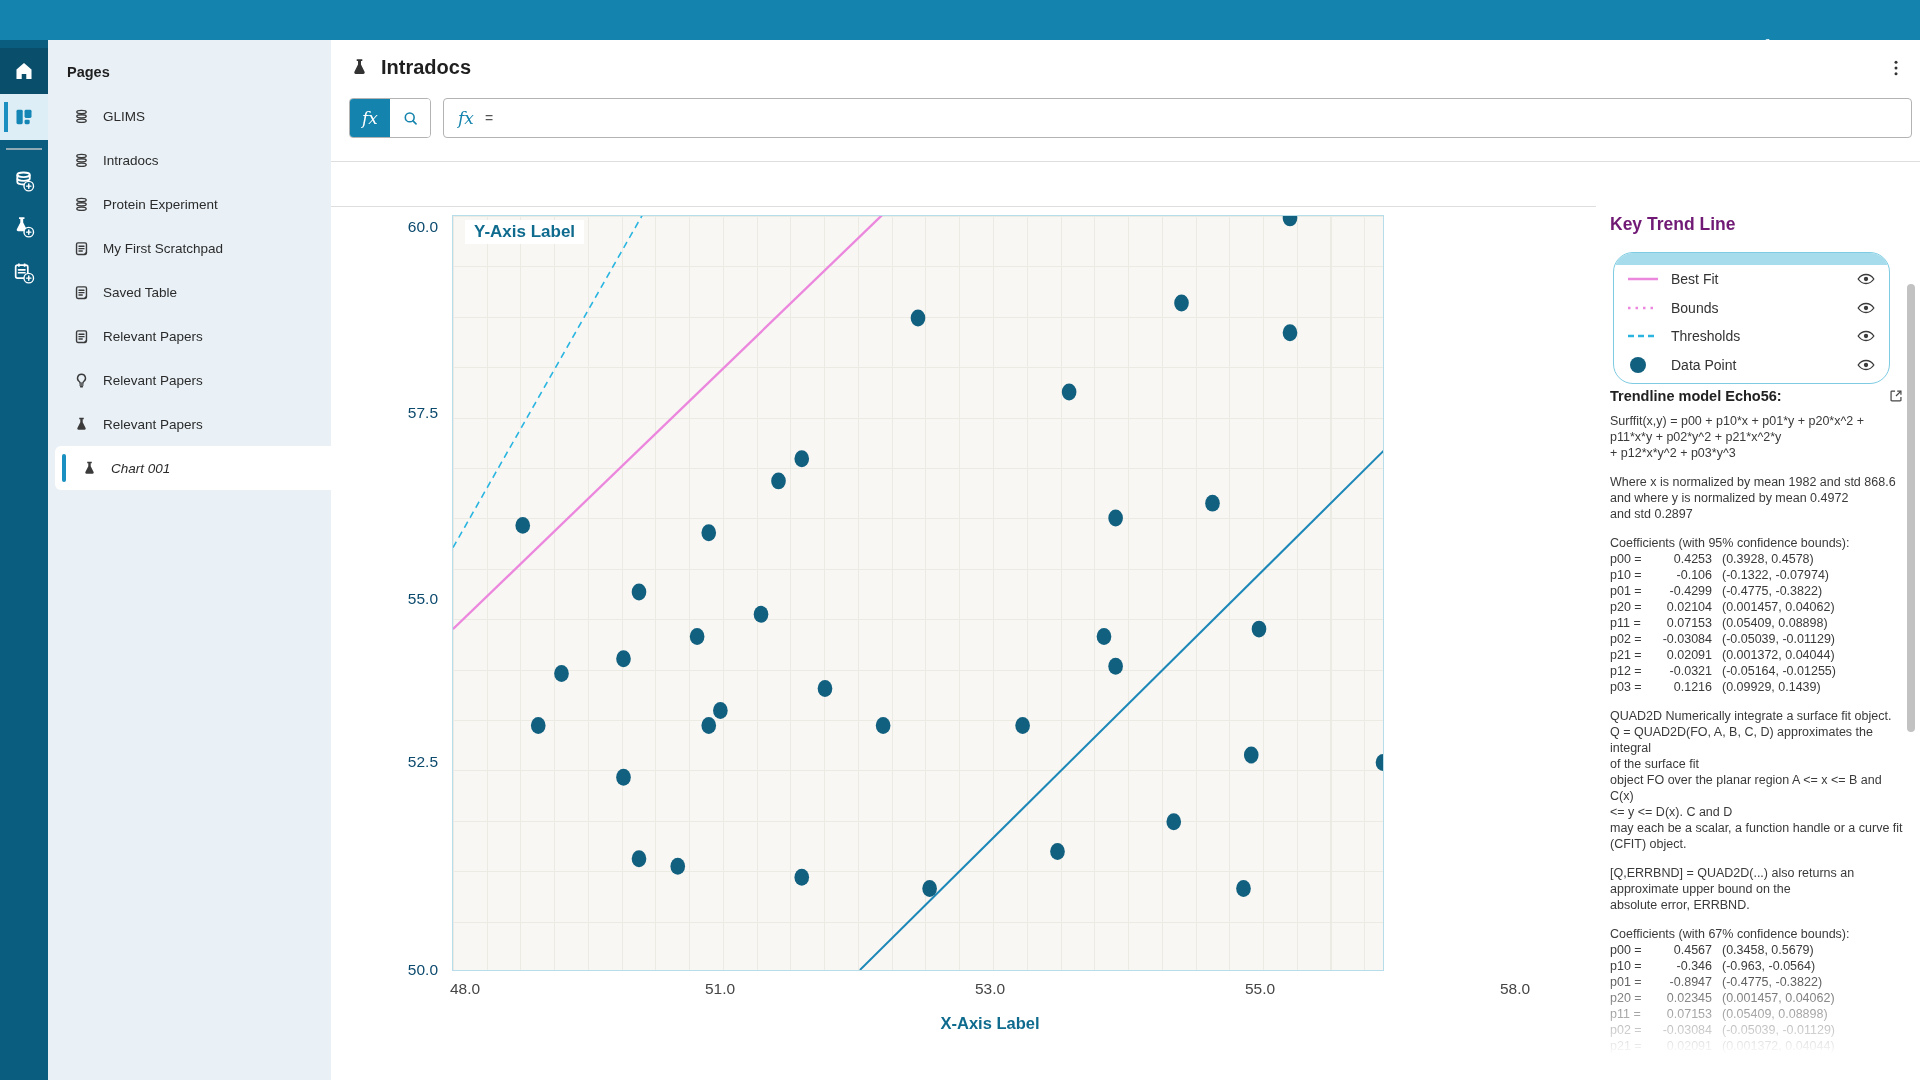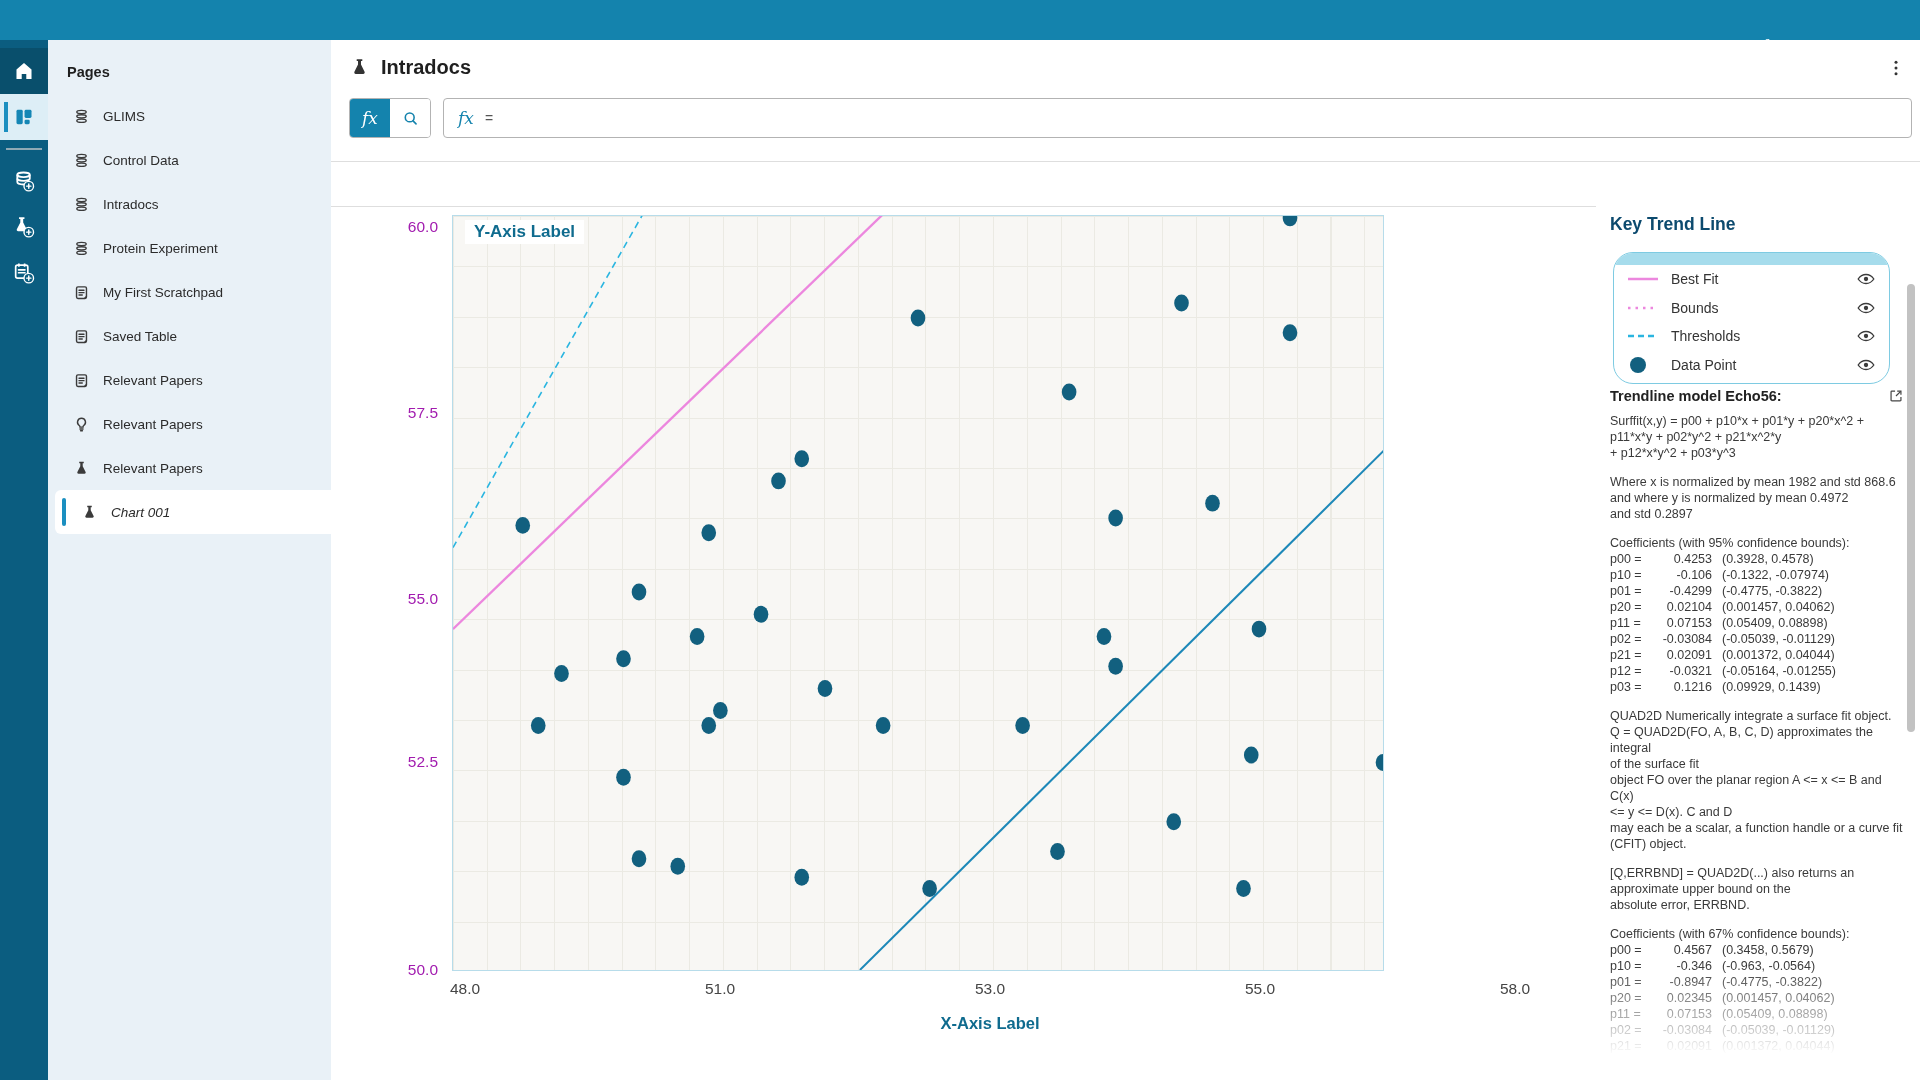--- a/index.html
+++ b/index.html
@@ -60,29 +60,29 @@
   
   .plot { position:absolute; left:121px; top:175px; width:932px; height:756px;
     border:1.5px solid #b7dcea; background-color:#f8f7f4;
     background-image:
       repeating-linear-gradient(to right, #ebeae3 0 1px, transparent 1px 33.75px),
       repeating-linear-gradient(to bottom, #ebeae3 0 1px, transparent 1px 50.4px); text-align: right; }
   .plot svg { position:absolute; left:0; top:0; width:100%; height:100%; }
   .y-axis-title { position:absolute; left:12px; top:4px; background:#fff; padding:2px 9px;
     font-size:17px; font-weight:700; color:#0f6b8e; }
   .yticks { position:absolute; left:45px; top:175px; width:62px; height:756px; }
-  .yticks div { position:absolute; right:0; width:100%; text-align:right; font-size:15.5px; color:#a21caf; }
+  .yticks div { position:absolute; right:0; width:100%; text-align:right; font-size:15.5px; color:#0c4a6e; }
   .xticks { position:absolute; left:119px; top:940px; width:1080px; height:22px; }
   .xticks div { position:absolute; width:68px; text-align:center; font-size:15.5px; color:#454545; }
   .x-axis-title { position:absolute; left:119px; top:974px; width:1080px; text-align:center;
     font-size:16.5px; font-weight:700; color:#0f6b8e; }
 
   
   .panel { position:absolute; left:1265px; top:126px; right:0; bottom:0; background:#fff; }
-  .panel-heading { position:absolute; left:14px; top:48px; font-size:17.5px; font-weight:700; color:#0c4a6e; }
+  .panel-heading { position:absolute; left:14px; top:48px; font-size:17.5px; font-weight:700; color:#701a75; }
   .legend-card { position:absolute; left:17px; top:86px; width:277px; height:132px;
     border:1.5px solid #7ecbe2; border-radius:20px; background:#fff; overflow:hidden; }
   .legend-strip { height:12px; background:#a6dcec; }
   .legend-row { height:28.5px; display:flex; align-items:center; padding:0 13px 0 12px; gap:11px; }
   .legend-row .lab { font-size:14px; color:#333; }
   .legend-row .eye { margin-left:auto; color:#3c3c3c; }
   .detail { position:absolute; left:14px; top:222px; width:296px; font-size:12.5px; line-height:16px; color:#3a3a3a; }
   .detail-title-row { display:flex; align-items:flex-start; margin-bottom:9px; }
   .detail-title { font-size:14.5px; font-weight:700; color:#222; }
   .detail-title-row .icon { margin-left:auto; color:#444; margin-right:2px; }
@@ -187,30 +187,20 @@
     <div id="pages-list">
         <div class="page-item">
           <span class="icon">
             <svg viewBox="0 0 24 24" width="17" height="17">
               <ellipse cx="12" cy="5.6" rx="6.6" ry="2.3" fill="none" stroke="currentColor" stroke-width="2"></ellipse>
               <ellipse cx="12" cy="11.8" rx="6.6" ry="2.3" fill="none" stroke="currentColor" stroke-width="2"></ellipse>
               <ellipse cx="12" cy="18" rx="6.6" ry="2.3" fill="none" stroke="currentColor" stroke-width="2"></ellipse>
             </svg>
           </span>
           <span>GLIMS</span>
-        </div>
-        <div class="page-item">
-          <span class="icon">
-            <svg viewBox="0 0 24 24" width="17" height="17">
-              <ellipse cx="12" cy="5.6" rx="6.6" ry="2.3" fill="none" stroke="currentColor" stroke-width="2"></ellipse>
-              <ellipse cx="12" cy="11.8" rx="6.6" ry="2.3" fill="none" stroke="currentColor" stroke-width="2"></ellipse>
-              <ellipse cx="12" cy="18" rx="6.6" ry="2.3" fill="none" stroke="currentColor" stroke-width="2"></ellipse>
-            </svg>
-          </span>
-          <span>Control Data</span>
         </div>
         <div class="page-item">
           <span class="icon">
             <svg viewBox="0 0 24 24" width="17" height="17">
               <ellipse cx="12" cy="5.6" rx="6.6" ry="2.3" fill="none" stroke="currentColor" stroke-width="2"></ellipse>
               <ellipse cx="12" cy="11.8" rx="6.6" ry="2.3" fill="none" stroke="currentColor" stroke-width="2"></ellipse>
               <ellipse cx="12" cy="18" rx="6.6" ry="2.3" fill="none" stroke="currentColor" stroke-width="2"></ellipse>
             </svg>
           </span>
           <span>Intradocs</span>

